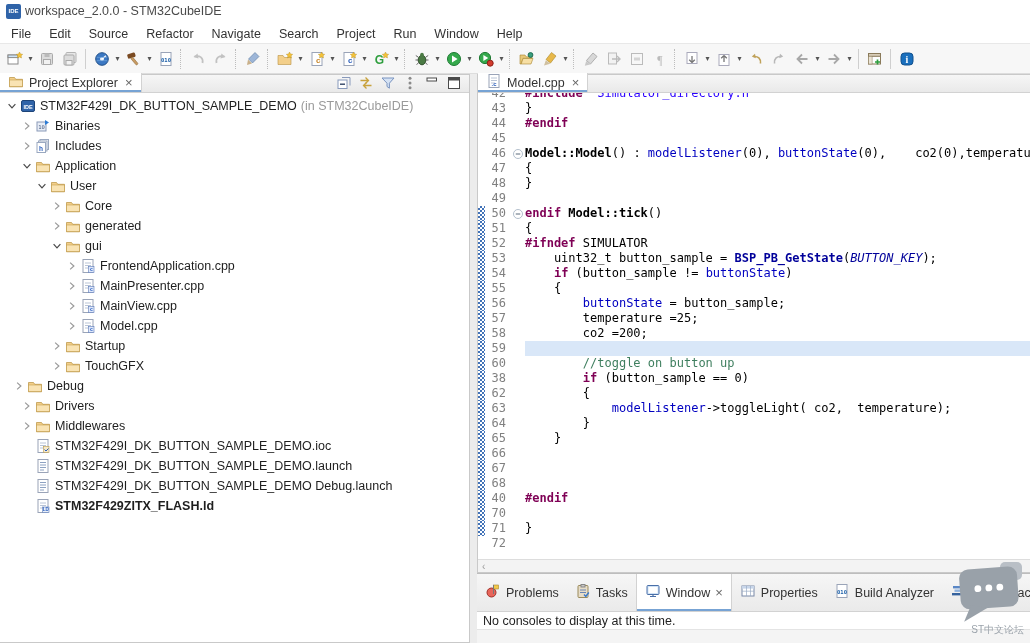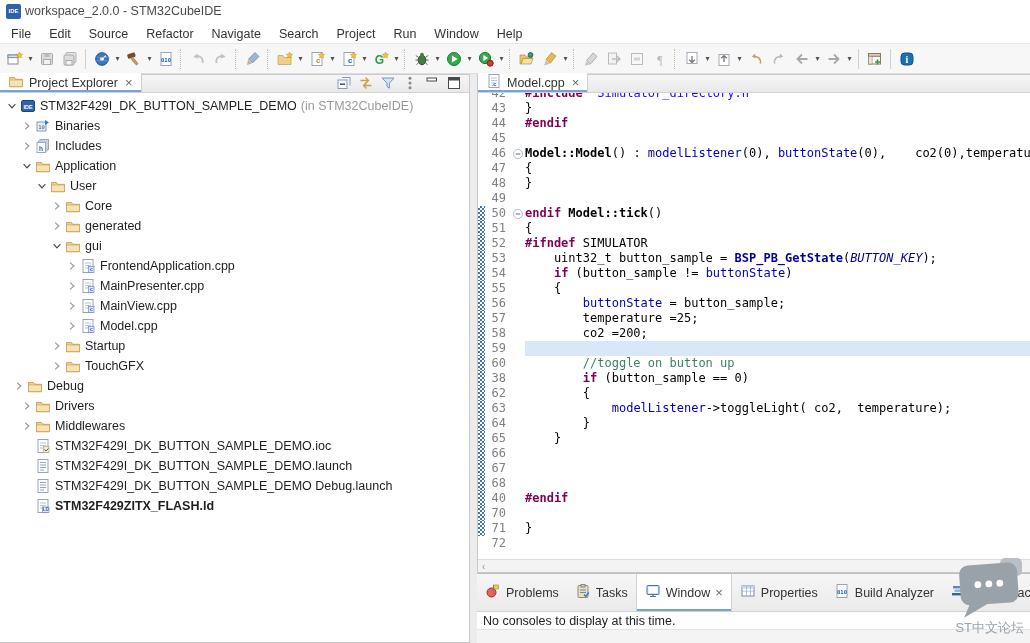--- a/index.html
+++ b/index.html
@@ -69,21 +69,21 @@
   .btabbar{height:38px;display:flex;align-items:stretch;background:linear-gradient(#f6f6f6,#eaeaea);border-bottom:1px solid #d2d2d2;white-space:nowrap;overflow:hidden;flex:none;}
   .btab{display:flex;align-items:center;gap:5px;padding:0 8px;font-size:12.5px;color:#333;position:relative;}
   .btab.active{background:#fff;border-left:1px solid #d2d2d2;border-right:1px solid #d2d2d2;}
   .btab.active::after{content:"";position:absolute;left:0;right:0;bottom:0;height:2px;background:#77a3d4;}
   .btab .x{color:#666;font-size:13px;}
   .console-msg{height:18px;padding:2px 6px 0;font-size:12.5px;color:#222;border-bottom:1px solid #e4e4e4;}
   .console-rest{flex:1;background:#f4f4f4;}
 
   
   .watermark{position:absolute;right:2px;bottom:6px;width:110px;text-align:right;pointer-events:none;}
-  .wm-text{color:#9aa2aa;font-size:13px;margin-top:-4px;padding-right:4px;}
+  .wm-text{color:#9aa2aa;font-size:10px;margin-top:-4px;padding-right:4px;}
 </style>
 </head>
 <body>
 
 <div class="titlebar">
   <span class="app-ico">IDE</span>
   <span>workspace_2.0.0 - STM32CubeIDE</span>
 </div>
 
 <div class="menubar" id="menubar">

